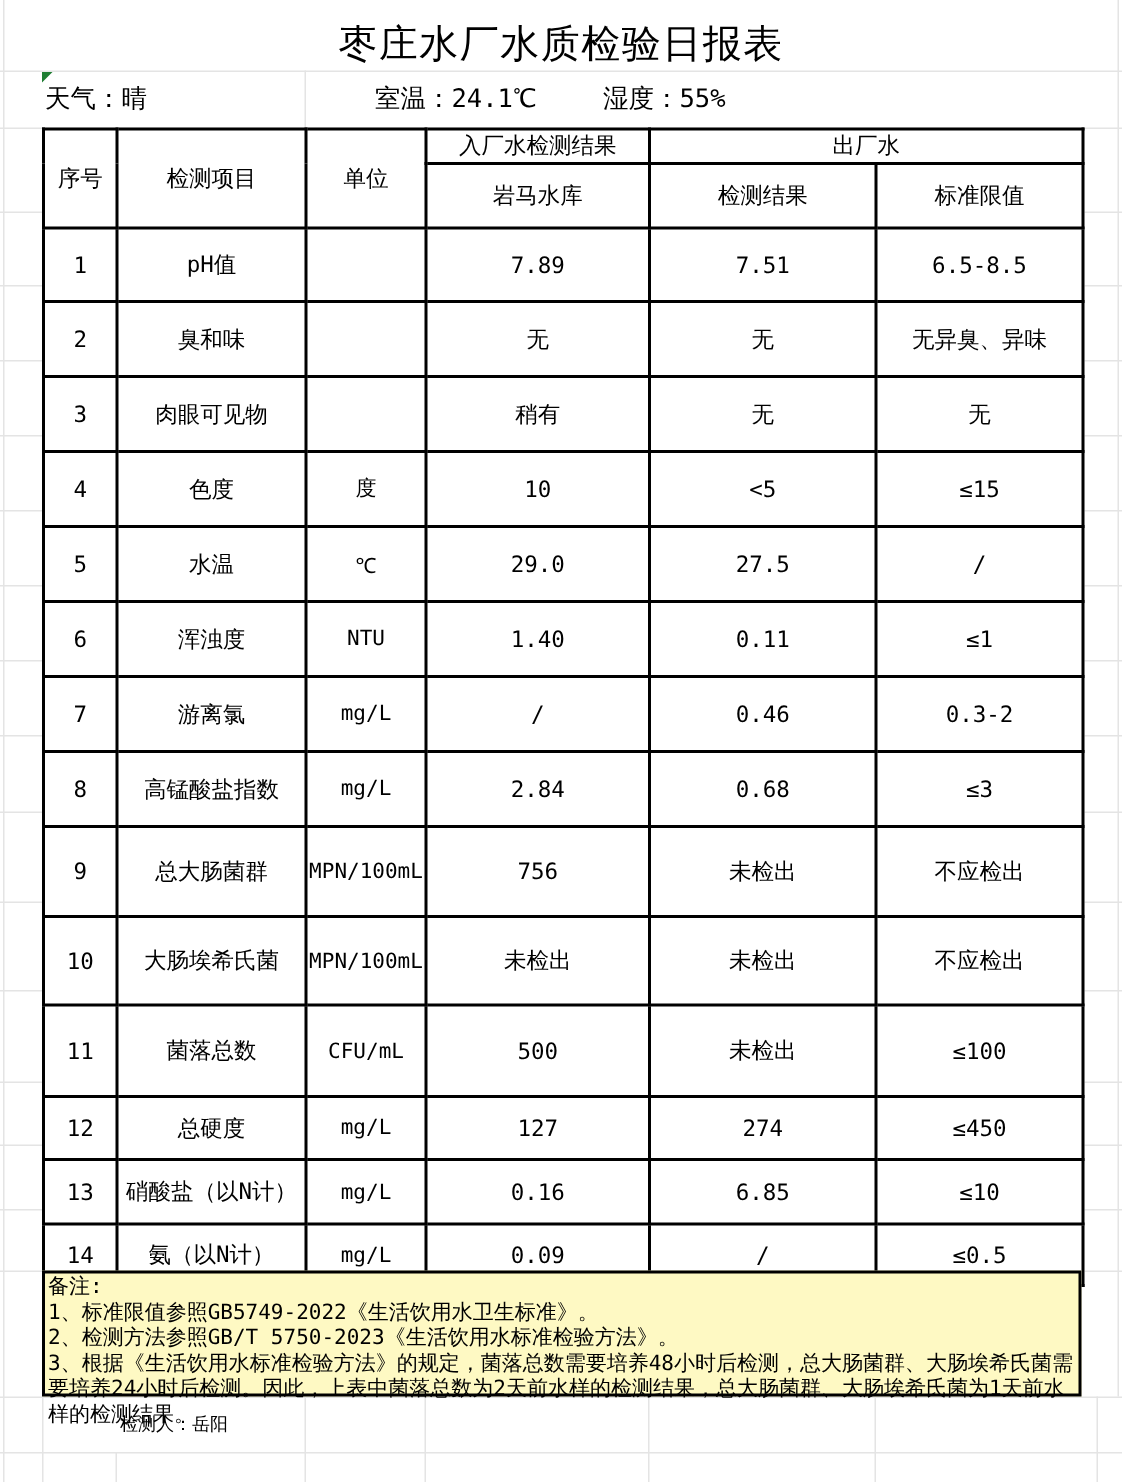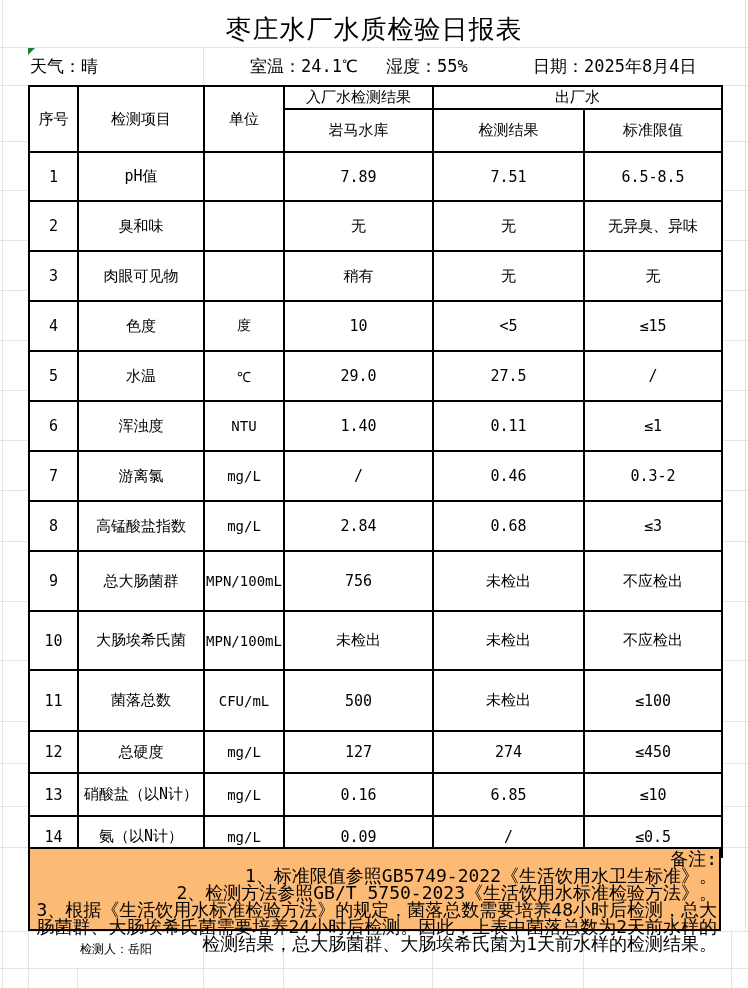--- a/index.html
+++ b/index.html
@@ -22,45 +22,44 @@
   }
   .cell-marker {
     position:absolute; left:28px; top:48px; width:0; height:0;
     border-top:7px solid #1e7d32; border-right:7px solid transparent;
     z-index:3;
   }
   .weather-bar { position:absolute; top:47px; left:0; width:748px; height:38px; z-index:2;padding-left:17px; }
   .weather-bar .wseg { position:absolute; top:0; height:38px; line-height:38px; font-size:17px; white-space:nowrap; }
   .w-weather  { left:30px; }
   .w-temp     { left:250px; }
-  .w-humidity { left:386px;text-align:center; }
+  .w-humidity { left:402px;text-align:center; }
   .w-date     { left:533px; }
 
   table.report {
     position:absolute; left:28px; top:85px; width:693px;
     border-collapse:collapse; table-layout:fixed;
     background:#fff; z-index:2;
   }
   table.report th, table.report td {
     border:2px solid #000;
     text-align:center; vertical-align:middle;
     font-weight:normal; font-size:15px;
     padding:0; overflow:hidden; white-space:nowrap;
   }
   table.report td.c-unit { font-size:14px; }
   thead tr.hrow1 { height:23px; }
   thead tr.hrow2 { height:43px; }
 
   .notes-box {
     position:absolute; left:28px; top:847px; width:693px; height:84px;
-    border:2px solid #000; background:#fdba74; z-index:2;
+    border:2px solid #000; background:#fef9c3; z-index:2;
     box-sizing:border-box;
-    font-size:18px; line-height:17px;
+    font-size:14px; line-height:17px;
     padding:1px 2px 0 2px;
-    text-align:right;
   }
   .inspector-row {
     position:absolute; left:65px; top:931px; height:37px; line-height:37px;
     font-size:12px; z-index:2; white-space:nowrap;margin-left:15px;
   }
 </style>
 </head>
 <body>
 
 <div>
@@ -96,21 +95,20 @@
 </div>
 
 <div class="title">枣庄水厂水质检验日报表</div>
 
 <div class="cell-marker"></div>
 
 <div class="weather-bar">
   <span class="wseg w-weather"><span>天气：</span><span>晴</span></span>
   <span class="wseg w-temp"><span>室温：</span><span>24.1℃</span></span>
   <span class="wseg w-humidity"><span>湿度：</span><span>55%</span></span>
-  <span class="wseg w-date"><span>日期：</span><span>2025年8月4日</span></span>
 </div>
 
 <table class="report">
   <colgroup>
     <col style="width:49px">
       <col style="width:126px">
       <col style="width:80px">
     <col style="width:149px">
       <col style="width:151px">
       <col style="width:138px">

